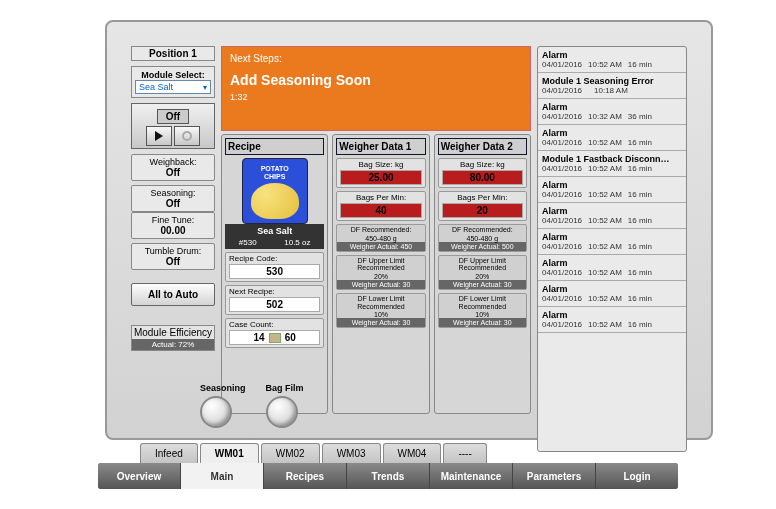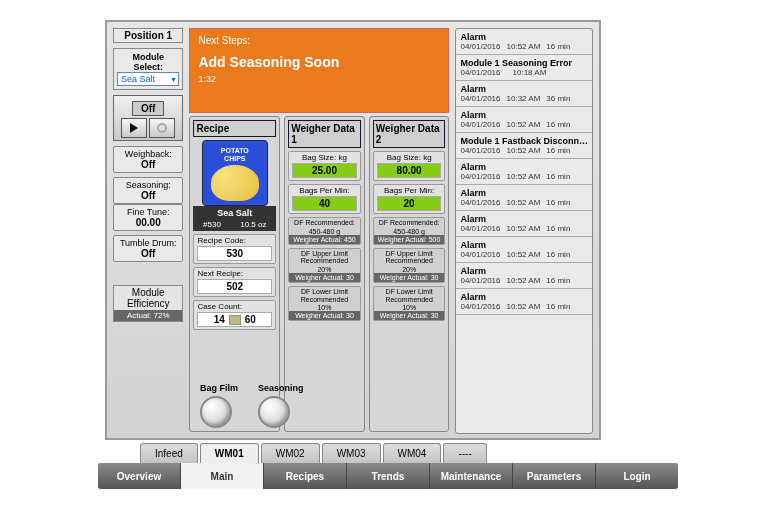--- a/index.html
+++ b/index.html
@@ -1,18 +1,18 @@
 <!DOCTYPE html>
 <html><head>
 <meta charset="utf-8">
 <style>
   * { box-sizing: border-box; margin: 0; padding: 0; }
   body { font-family: Arial, Helvetica, sans-serif; background: #f0f0f0; width: 776px; height: 509px; overflow: hidden; }
   .app { width: 776px; height: 509px; position: relative; background: #fff; }
-  .main-area { position: absolute; left: 105px; top: 20px; width: 496px; height: 420px; border: 2px solid #999; border-radius: 0; background: linear-gradient(#e6e6e6,#d2d2d2); padding: 6px; display:flex; gap:6px;}
+  .main-area { position: absolute; left: 105px; top: 20px; width: 608px; height: 420px; border: 2px solid #999; border-radius: 8px; background: linear-gradient(#e6e6e6,#d2d2d2); padding: 24px; display:flex; gap:6px;}
   .left-col { width: 84px; display:flex; flex-direction:column; gap:5px;}
   .center-col { width: 310px; display:flex; flex-direction:column; gap:3px;}
   .right-col{ width:150px;}
   
   .pos-title { font-weight:bold; font-size:10px; text-align:center; border:1px solid #888; background:#e9e9e9; padding:1px 0;}
   .module-select-box{border:1px solid #888;padding:3px 3px;background:#e9e9e9;}
   .module-select-box .lbl{font-size:9px;text-align:center;font-weight:600;}
   .select{display:flex;align-items:center;justify-content:space-between;background:#fff;border:1px solid #68a;padding:1px 3px;font-size:9px;color:#06c;}
   .select .arrow{color:#06c;font-size:8px;}
   
@@ -49,21 +49,21 @@
   .recipe-name{background:#333;color:#fff;font-size:9px;font-weight:bold;text-align:center;padding:2px;}
   .recipe-sub{background:#333;color:#fff;font-size:8px;text-align:center;padding:0 0 2px;display:flex;justify-content:space-around;}
   .kv{border:1px solid #999;background:#e2e2e2;margin-top:3px;border-radius:2px;}
   .kv .k{font-size:8px;padding:1px 3px;}
   .kv .v{font-size:10px;font-weight:bold;text-align:center;background:#fff;margin:0 3px 2px;border:1px solid #aaa;padding:1px;}
   .cc{display:flex;align-items:center;gap:4px;justify-content:center;font-size:10px;font-weight:bold;}
   .cc .box3d{width:12px;height:10px;background:#c9b48a;border:1px solid #7a6;}
   
   .wkv{border:1px solid #999;background:#e2e2e2;margin-bottom:3px;border-radius:2px;}
   .wkv .k{font-size:8px;padding:1px 3px;text-align:center;}
-  .wkv .v{font-size:10px;font-weight:bold;text-align:center;background:#84cc16;margin:0 3px 2px;border:1px solid #aaa;padding:1px;}
+  .wkv .v{font-size:10px;font-weight:bold;text-align:center;background:#b91c1c;margin:0 3px 2px;border:1px solid #aaa;padding:1px;}
   .rec{border:1px solid #999;background:#d0d0d0;margin-bottom:3px;border-radius:2px;}
   .rec .k{font-size:7px;text-align:center;padding:1px;line-height:1.1;}
   .rec .s{font-size:7px;text-align:center;}
   .rec .a{font-size:7px;text-align:center;background:#666;color:#fff;padding:1px;}
   
   .indicators{position:absolute;left:200px;top:383px;display:flex;gap:20px;}
   .ind{text-align:center;}
   .ind .lbl{font-size:9px;font-weight:bold;margin-bottom:3px;}
   .ind .circle{width:32px;height:32px;border-radius:50%;background:radial-gradient(circle at 35% 30%,#fff,#ddd 60%,#aaa);border:2px solid #888;box-shadow:inset -2px -2px 4px rgba(0,0,0,.3);}
   
@@ -118,20 +118,21 @@
           </div>
           <div class="small-card" style="margin-bottom: 4px;">
             <div class="k">Fine Tune:</div>
             <div class="v">00.00</div>
           </div>
           <div class="small-card" style="margin-bottom: 4px;">
             <div class="k">Tumble Drum:</div>
             <div class="v">Off</div>
           </div>
         </div>
+      <div class="auto-btn">All to Auto</div>
       <div class="eff-box">
         <div class="k">Module Efficiency</div>
         <div class="v">Actual: 72%</div>
       </div>
     </div>
 
     <div class="center-col">
       <div class="orange">
         <div class="ns">Next Steps:</div>
         <div class="msg">Add Seasoning Soon</div>
@@ -316,25 +317,25 @@
               <span>16 min</span>
             </div>
           </div>
         </div>
     </div>
 
   </div>
 
   <div class="indicators" id="indicators">
       <div class="ind">
+        <div class="lbl">Seasoning</div>
+        <div class="circle"></div>
+      </div>
+      <div class="ind">
         <div class="lbl">Bag Film</div>
-        <div class="circle"></div>
-      </div>
-      <div class="ind">
-        <div class="lbl">Seasoning</div>
         <div class="circle"></div>
       </div>
     </div>
 
   <div class="subtabs" id="subtabs">
       <div class="subtab">Infeed</div>
       <div class="subtab active">WM01</div>
       <div class="subtab">WM02</div>
       <div class="subtab">WM03</div>
       <div class="subtab">WM04</div>

